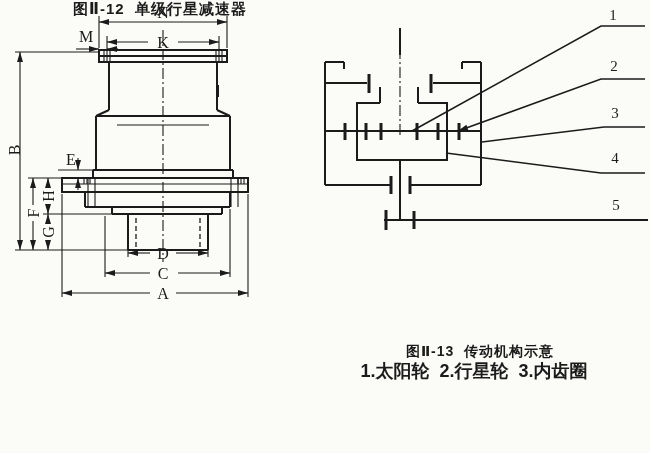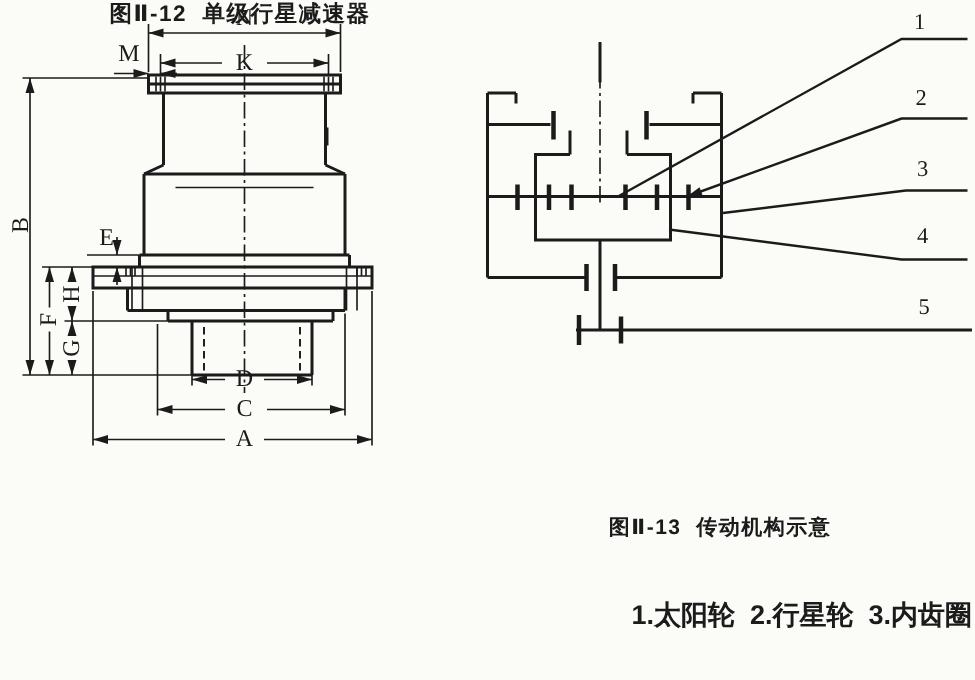--- a/index.html
+++ b/index.html
@@ -13,21 +13,21 @@
   .cl{stroke-width:1.1px;stroke-dasharray:11 3 2 3;}
   .dash{stroke-width:1.3px;stroke-dasharray:5 3;}
   .ldr{stroke-width:1.6px;}
   text{fill:currentColor;stroke:none;font-family:"Liberation Serif","DejaVu Serif",serif;}
   .dimlab{font-size:16px;}
   .num{font-size:15px;}
   .cap{position:absolute;text-align:center;font-family:"Liberation Sans","DejaVu Sans",sans-serif;
        font-weight:700;white-space:pre;}
   #cap-left{left:0;top:422;width:320px;font-size:15px;letter-spacing:1px;}
   #cap-right{left:330px;top:343px;width:300px;font-size:14px;letter-spacing:1px;}
-  #legend1{left:300px;top:398px;width:348px;font-size:18px;text-align:right;}
+  #legend1{left:300px;top:359px;width:348px;font-size:18px;}
   #legend2{left:300px;top:409px;width:348px;font-size:18px;}
 </style>
 </head>
 <body>
 
 <div id="page">
 
 <svg width="650" height="453" viewBox="0 0 650 453">
   <defs>
     <marker id="ae" markerWidth="12" markerHeight="8" refX="11" refY="4" orient="auto" markerUnits="userSpaceOnUse">

